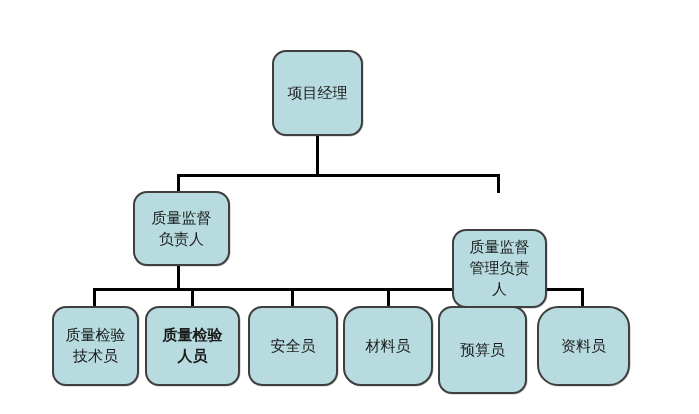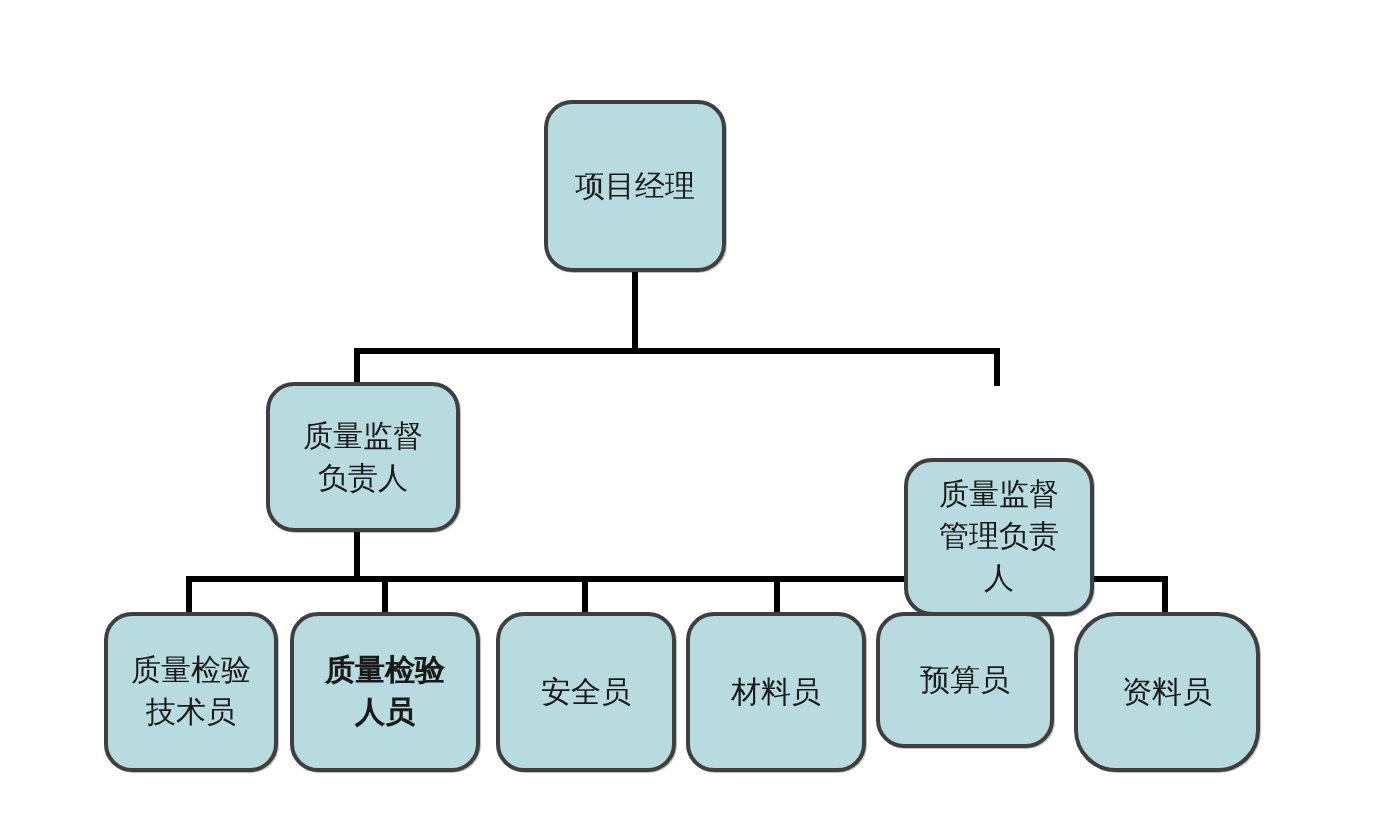--- a/index.html
+++ b/index.html
@@ -40,22 +40,22 @@
   }
   
   .n-root   { left: 272px; top: 50px;  width: 91px; height: 86px; }
   
   .n-l2a    { left: 133px; top: 191px; width: 97px; height: 75px; }
   .n-l2b    { left: 452px; top: 192px; width: 95px; height: 79px; margin-top: 37px; }
   
   .n-l3a    { left: 52px;  top: 306px; width: 87px; height: 80px; }
   .n-l3b    { left: 145px; top: 306px; width: 95px; height: 80px; font-weight: bold; }
   .n-l3c    { left: 248px; top: 306px; width: 90px; height: 80px; }
-  .n-l3d    { left: 343px; top: 306px; width: 90px; height: 80px; }
-  .n-l3e    { left: 438px; top: 306px; width: 89px; height: 68px; text-align: center; }
+  .n-l3d    { left: 343px; top: 306px; width: 90px; height: 80px; border-radius: 18px; }
+  .n-l3e    { left: 438px; top: 306px; width: 89px; height: 88px; text-align: center; }
   .n-l3f    { left: 537px; top: 306px; width: 93px; height: 80px; border-radius: 21px; }
   
   .c-root-stem { left: 316px; top: 135px; width: 3px;   height: 41px; }
   .c-l2-bar    { left: 177px; top: 174px; width: 323px; height: 3px;  }
   .c-l2-drop-a { left: 177px; top: 174px; width: 3px;   height: 18px; }
   .c-l2-drop-b { left: 497px; top: 174px; width: 3px;   height: 19px; }
   
   .c-l2a-stem  { left: 177px; top: 265px; width: 3px;   height: 25px; }
   .c-l2b-stem  { left: 497px; top: 270px; width: 3px;   height: 20px; }
   .c-l3-bar    { left: 93px;  top: 288px; width: 491px; height: 3px;  }

